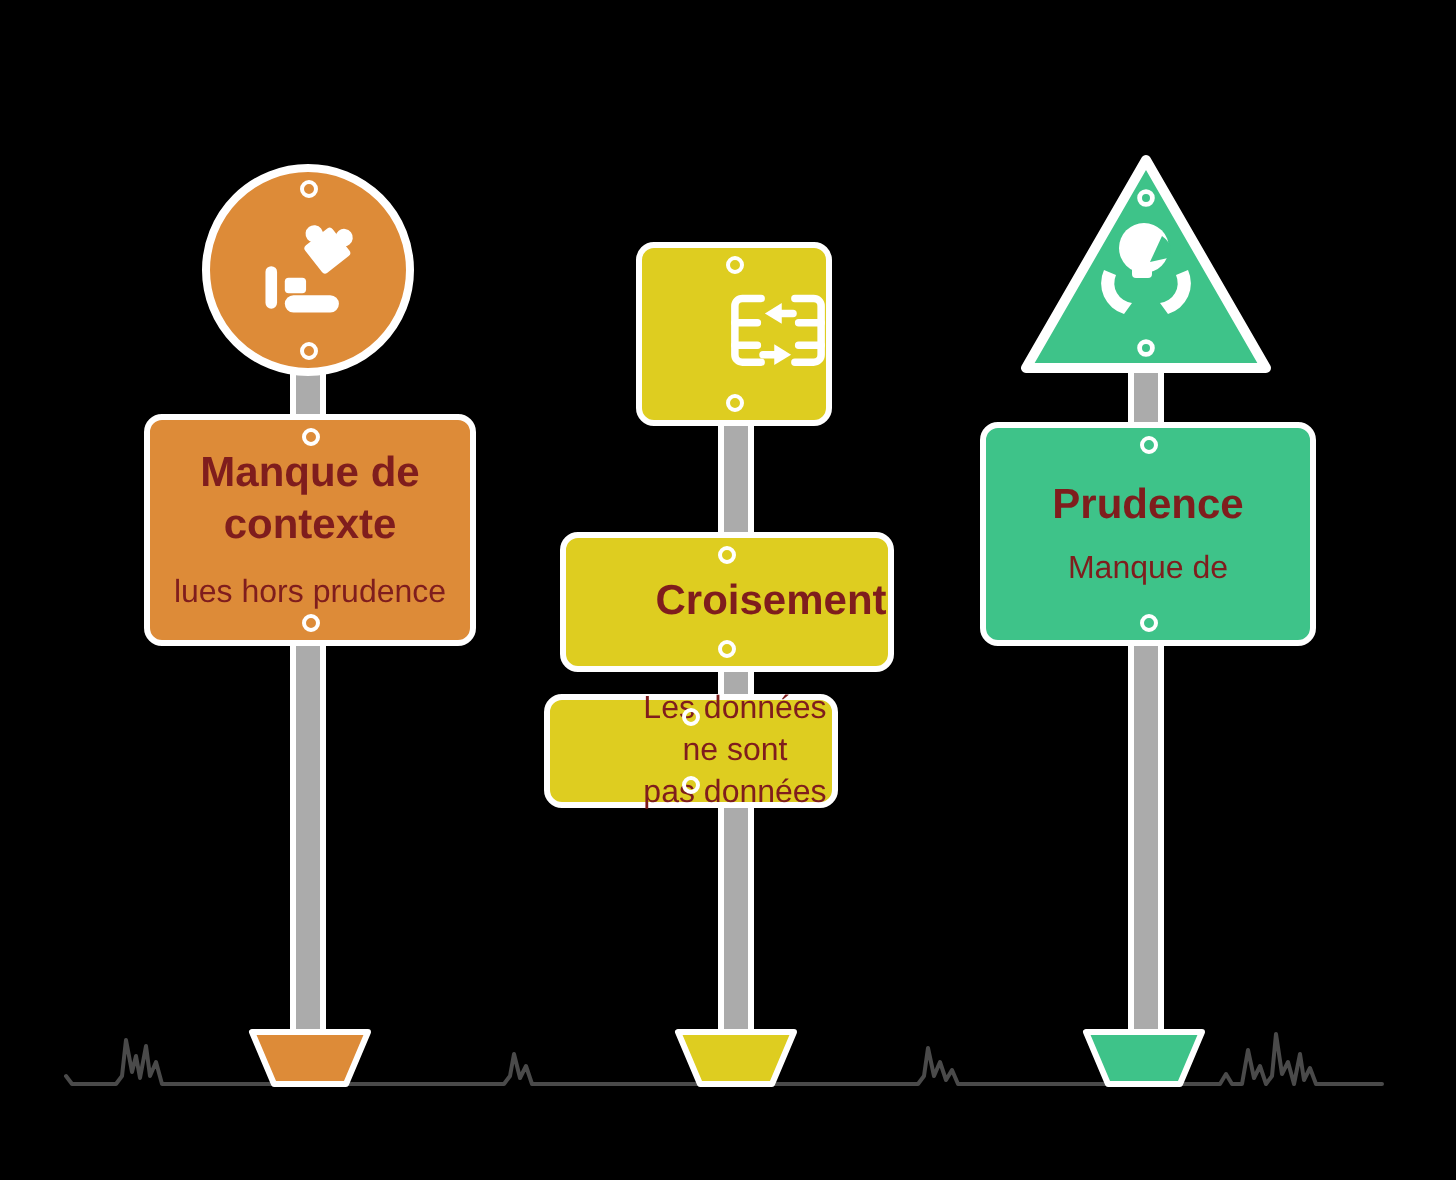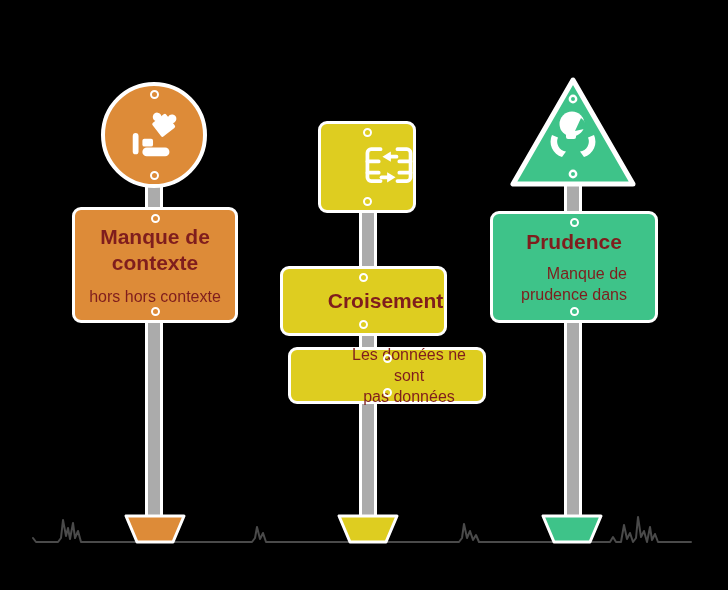--- a/index.html
+++ b/index.html
@@ -10,21 +10,21 @@
   .pole{position:absolute;width:18px;background:var(--pole,#ababab);
         border-left:3px solid #fff;border-right:3px solid #fff;
         box-sizing:border-box;z-index:1;}
 
   
   .sign{position:absolute;box-sizing:border-box;border:3px solid #fff;
         border-radius:9px;color:#7f1d1d;text-align:center;z-index:3;
         display:flex;flex-direction:column;align-items:center;justify-content:center;}
   .circle-head{position:absolute;box-sizing:border-box;border:4px solid #fff;
         border-radius:50%;z-index:3;display:flex;align-items:center;justify-content:center;}
-  .c0{background:var(--c0,#dd8b38);} .c1{background:var(--c1,#decd20);padding-left:44px;} .c2{background:var(--c2,#3ec389);text-align:right;}
+  .c0{background:var(--c0,#dd8b38);} .c1{background:var(--c1,#decd20);padding-left:44px;} .c2{background:var(--c2,#3ec389);}
 
   .screw{position:absolute;left:50%;margin-left:-4.5px;width:9px;height:9px;
          border:2.5px solid #fff;border-radius:50%;box-sizing:border-box;}
   .screw.top{top:4px;} .screw.bot{bottom:4px;}
 
   .title{font-weight:bold;font-size:21px;line-height:26px;}
   .sub{font-size:16px;line-height:21px;}
   .gap10{row-gap:10px;}
 
   .base{position:absolute;z-index:2;}
@@ -77,21 +77,21 @@
     </svg>
   </div>
 
   <div class="sign c0 gap10" style="left:72px;top:207px;width:166px;height:116px;">
     <span class="screw top"></span>
     <div class="title">
       <div>Manque de</div>
       <div>contexte</div>
     </div>
     <div class="sub">
-      <div>hors hors contexte</div>
+      <div>lues hors prudence</div>
     </div>
     <span class="screw bot"></span>
   </div>
 
   <div class="sign c1" style="left:318px;top:121px;width:98px;height:92px;">
     <span class="screw top"></span>
     <span class="screw bot"></span>
     <svg width="60" height="50" viewBox="0 0 64 50">
       <g stroke="#fff" stroke-width="4" fill="none" stroke-linecap="round">
         <path d="M23,6 H13 a4,4 0 0 0 -4,4 v26 a4,4 0 0 0 4,4 h10"></path>
@@ -109,21 +109,21 @@
   </div>
 
   <div class="sign c1" style="left:280px;top:266px;width:167px;height:70px;">
     <span class="screw top"></span>
     <div class="title">
       <div>Croisement</div>
     </div>
     <span class="screw bot"></span>
   </div>
 
-  <div class="sign c1" style="left:288px;top:347px;width:198px;height:57px;">
+  <div class="sign c1" style="left:272px;top:347px;width:147px;height:57px;">
     <span class="screw top"></span>
     <div class="sub">
       <div>Les données ne sont</div>
       <div>pas données</div>
     </div>
     <span class="screw bot"></span>
   </div>
 
   <svg class="triangle-head" style="left:503px;top:72px;" width="140" height="120" viewBox="0 0 140 120">
     <polygon points="70,8 10,112 130,112" fill="var(--c2)" stroke="#fff" stroke-width="5" stroke-linejoin="round"></polygon>
@@ -138,18 +138,17 @@
     </g>
   </svg>
 
   <div class="sign c2" style="left:490px;top:211px;width:168px;height:112px;row-gap:8px;">
     <span class="screw top"></span>
     <div class="title">
       <div>Prudence</div>
     </div>
     <div class="sub">
       <div>Manque de</div>
-      <div>prudence dans</div>
     </div>
     <span class="screw bot"></span>
   </div>
 
 </div>
 
 </body></html>

